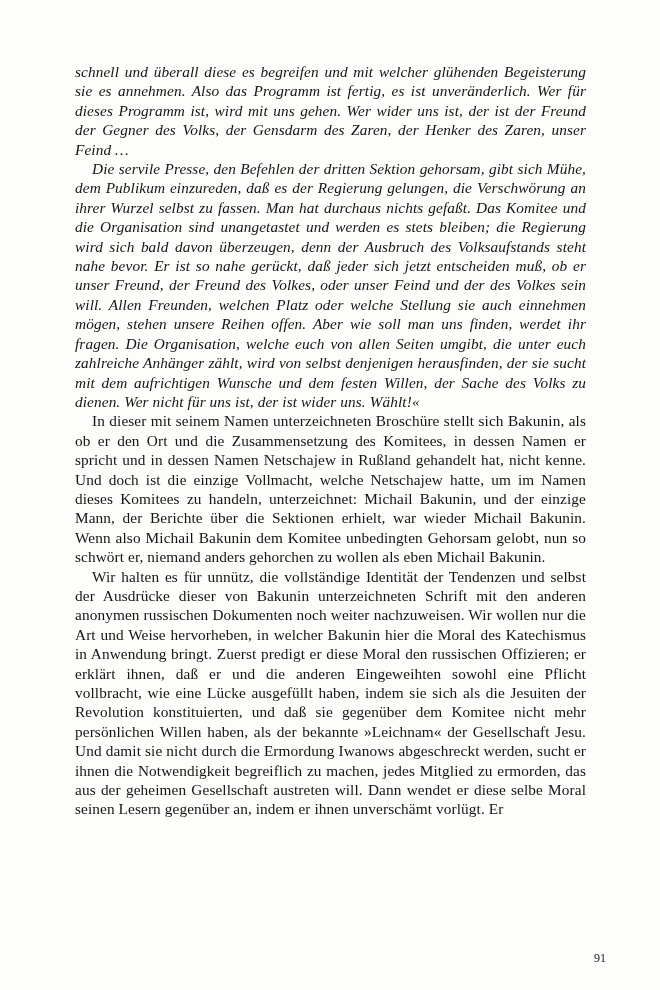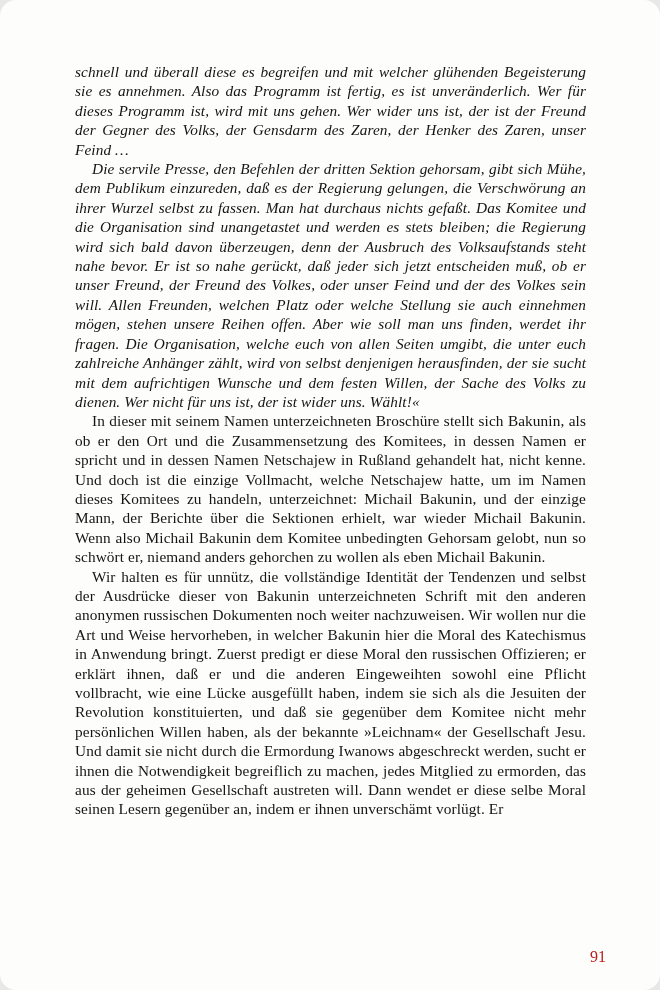--- a/index.html
+++ b/index.html
@@ -9,21 +9,20 @@
   }
   .page {
     position: relative;
     width: 660px;
     height: 990px;
     margin: 0 auto;
     background: #fdfdfb;
     font-family: "Liberation Serif", "DejaVu Serif", serif;
     color: #141414;
     overflow: hidden;
-    border-radius: 16px;
   }
   .text-block {
     position: absolute;
     left: 75px;
     top: 62px;
     width: 511px;
     text-align: justify;
     font-size: 15.3px;
     line-height: 19.4px;
     letter-spacing: 0.1px;
@@ -35,22 +34,22 @@
   .para-italic {
     font-style: italic;
   }
   .indent {
     text-indent: 17px;
   }
   .page-number {
     position: absolute;
     right: 54px;
     bottom: 24px;
-    font-size: 16px;
-    color: #b91c1c;
+    font-size: 12px;
+    color: #0f172a;
   }
 </style>
 </head>
 <body>
 
 <div class="page">
   <div class="text-block">
     <p class="para-italic">schnell und überall diese es begreifen und mit welcher glühenden Begeisterung sie es annehmen. Also das Programm ist fertig, es ist unveränderlich. Wer für dieses Programm ist, wird mit uns gehen. Wer wider uns ist, der ist der Freund der Gegner des Volks, der Gensdarm des Zaren, der Henker des Zaren, unser Feind …</p>
     <p class="para-italic indent">Die servile Presse, den Befehlen der dritten Sektion gehorsam, gibt sich Mühe, dem Publikum einzureden, daß es der Regierung gelungen, die Verschwörung an ihrer Wurzel selbst zu fassen. Man hat durchaus nichts gefaßt. Das Komitee und die Organisation sind unangetastet und werden es stets bleiben; die Regierung wird sich bald davon überzeugen, denn der Ausbruch des Volksaufstands steht nahe bevor. Er ist so nahe gerückt, daß jeder sich jetzt entscheiden muß, ob er unser Freund, der Freund des Volkes, oder unser Feind und der des Volkes sein will. Allen Freunden, welchen Platz oder welche Stellung sie auch einnehmen mögen, stehen unsere Reihen offen. Aber wie soll man uns finden, werdet ihr fragen. Die Organisation, welche euch von allen Seiten umgibt, die unter euch zahlreiche Anhänger zählt, wird von selbst denjenigen herausfinden, der sie sucht mit dem aufrichtigen Wunsche und dem festen Willen, der Sache des Volks zu dienen. Wer nicht für uns ist, der ist wider uns. Wählt!«</p>
     <p class="indent">In dieser mit seinem Namen unterzeichneten Broschüre stellt sich Bakunin, als ob er den Ort und die Zusammensetzung des Komitees, in dessen Namen er spricht und in dessen Namen Netschajew in Rußland gehandelt hat, nicht kenne. Und doch ist die einzige Vollmacht, welche Netschajew hatte, um im Namen dieses Komitees zu handeln, unterzeichnet: Michail Bakunin, und der einzige Mann, der Berichte über die Sektionen erhielt, war wieder Michail Bakunin. Wenn also Michail Bakunin dem Komitee unbedingten Gehorsam gelobt, nun so schwört er, niemand anders gehorchen zu wollen als eben Michail Bakunin.</p>

